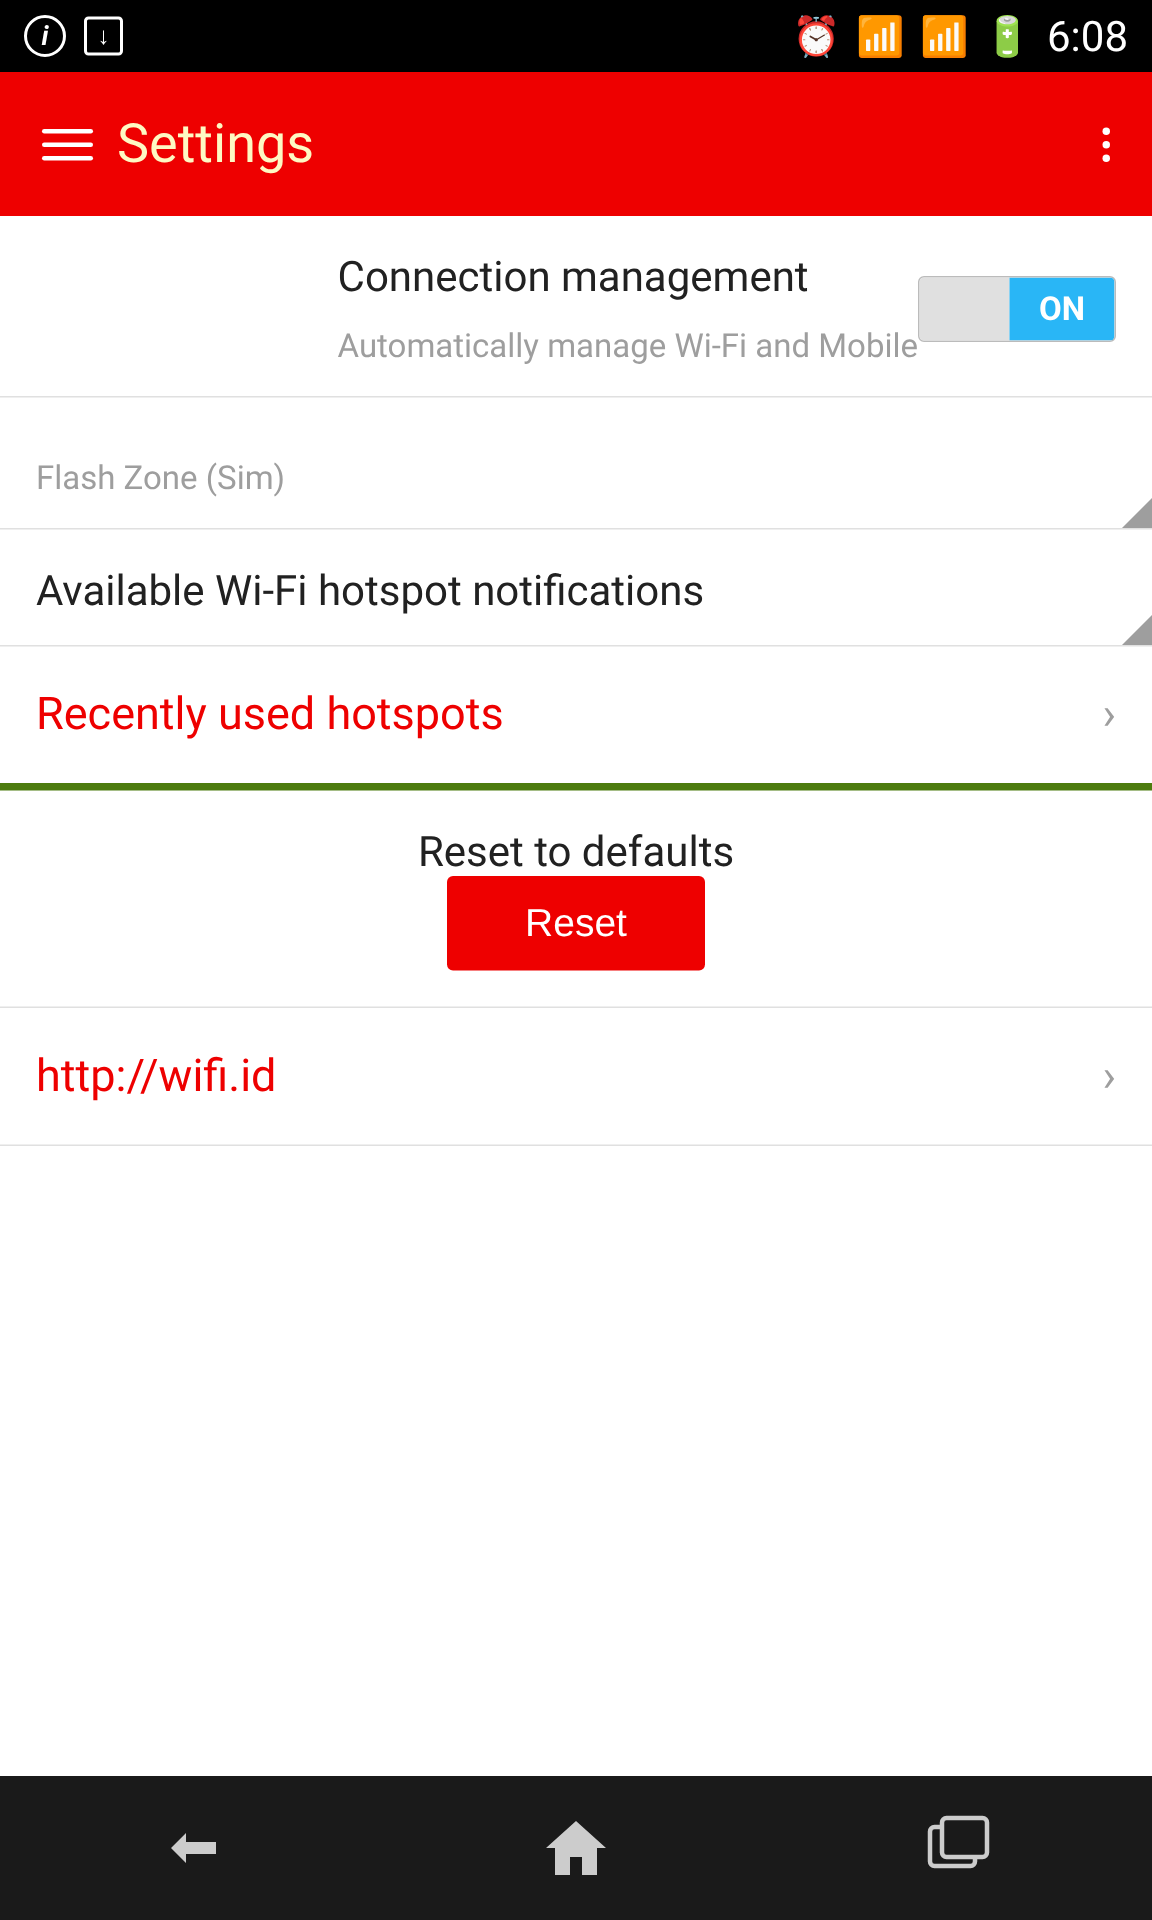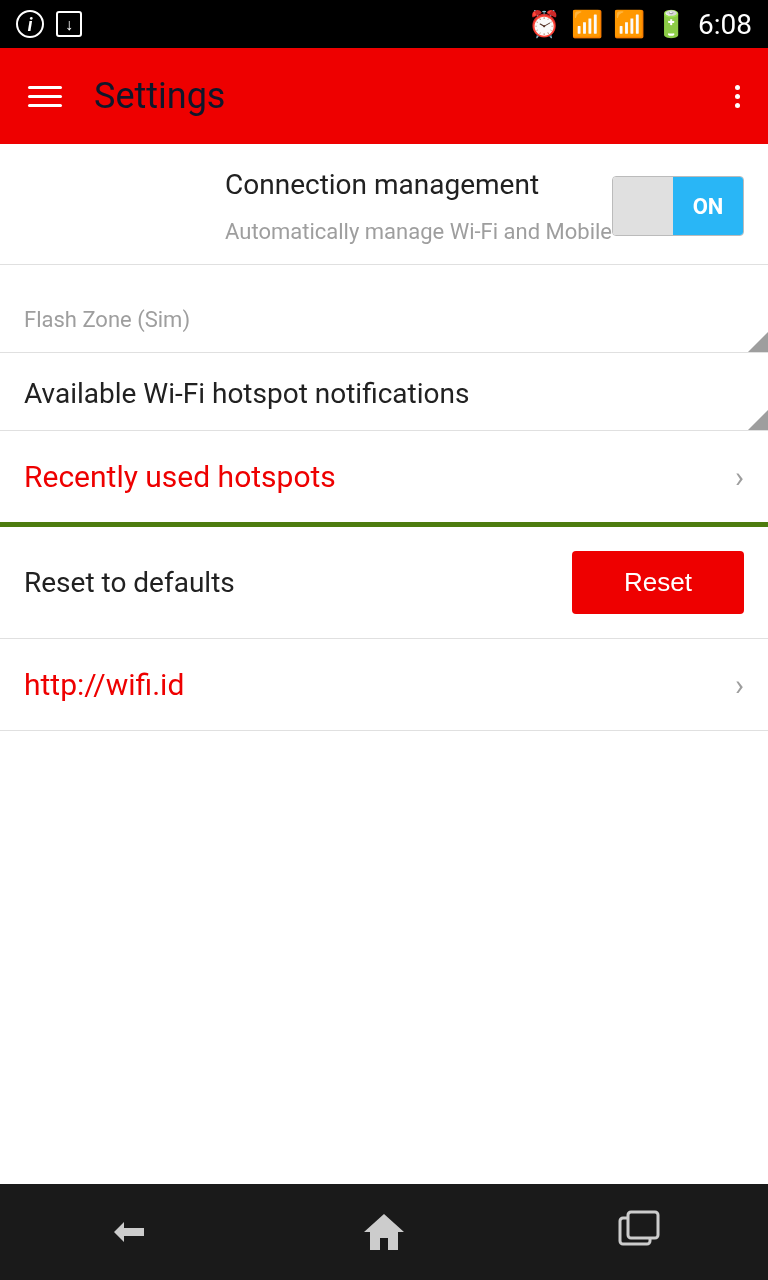--- a/index.html
+++ b/index.html
@@ -76,24 +76,24 @@
       cursor: pointer;
       padding: 8px;
     }
     .hamburger-line {
       width: 34px;
       height: 3px;
       background: #fff;
       border-radius: 2px;
     }
     .app-bar-title {
-      color: #0f172a;
+      color: #fef9c3;
       font-size: 36px;
       font-weight: 400;
-      margin-left: 24px;
+      margin-left: 8px;
       flex: 1;
     }
     .app-bar-more {
       color: #fff;
       font-size: 34px;
       cursor: pointer;
       padding: 8px;
       display: flex;
       flex-direction: column;
       align-items: center;
@@ -134,21 +134,21 @@
       margin-top: 18px;
     }
 
     
     .toggle-switch {
       display: flex;
       align-items: center;
       border: 1px solid #bbb;
       border-radius: 4px;
       overflow: hidden;
-      height: 60px;
+      height: 44px;
       min-width: 120px;
     }
     .toggle-off {
       background: #e0e0e0;
       width: 60px;
       height: 100%;
     }
     .toggle-on {
       background: #29b6f6;
       color: #fff;
@@ -190,20 +190,21 @@
       font-size: 30px;
     }
 
     
     .reset-row {
       padding: 24px 24px;
       border-bottom: 1px solid #e0e0e0;
       display: flex;
       align-items: center;
       justify-content: space-between;
+      flex-direction: column;
     }
     .reset-label {
       font-size: 28px;
       color: #212121;
     }
     .reset-button {
       background: #e00;
       color: #fff;
       font-size: 26px;
       font-weight: 500;

